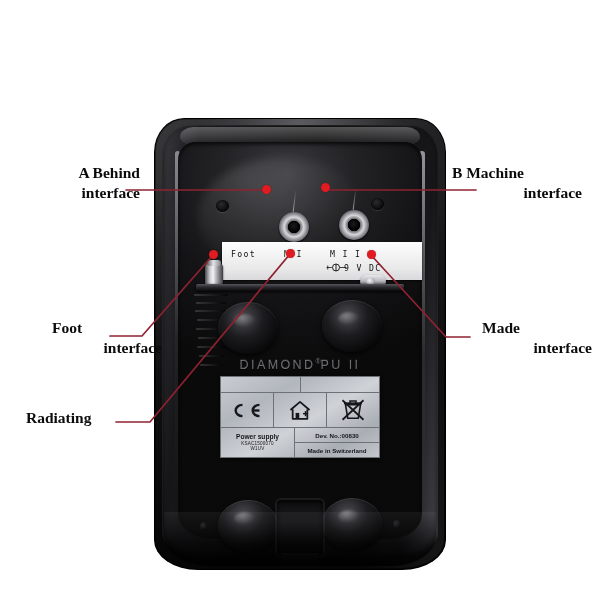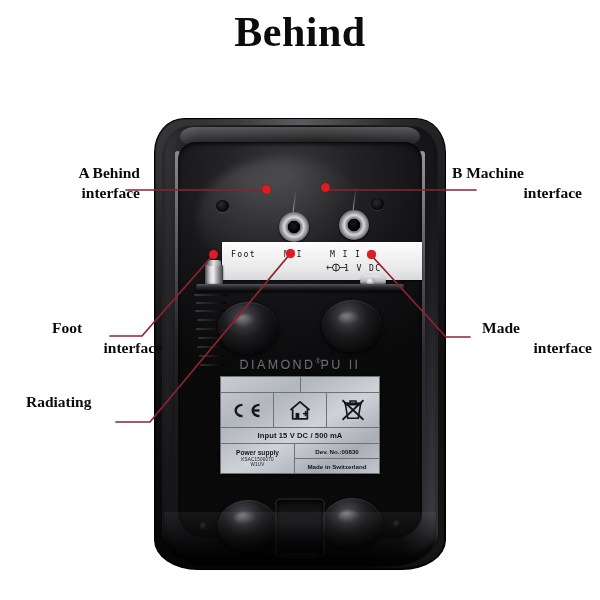--- a/index.html
+++ b/index.html
@@ -38,21 +38,21 @@
   }
   .callout .l2{display:block;text-align:right;}
 
   #lbl-a{left:22px;top:163px;text-align:right;width:118px;}
   #lbl-a .l2{padding-right:0px;}
   #lbl-b{left:452px;top:163px;text-align:left;width:130px;}
   #lbl-b .l2{padding-left:18px;}
   #lbl-foot{left:52px;top:318px;text-align:left;width:110px;}
   #lbl-power{left:482px;top:318px;text-align:left;width:110px;}
   #lbl-power .l2{padding-left:0px;}
-  #lbl-rad{left:26px;top:392px;text-align:right;}
+  #lbl-rad{left:26px;top:408px;text-align:right;}
 
   
   #device{
     position:absolute;left:154px;top:118px;width:292px;height:452px;
   }
   .shell{
     position:absolute;inset:0;
     border-radius:30px 30px 44px 44px/34px 34px 30px 30px;
     background:
       radial-gradient(120% 60% at 50% 2%, #5d5d61 0%, #2a2a2d 28%, #121214 60%, #060607 100%),
@@ -253,21 +253,20 @@
 
   
   .dot{position:absolute;width:9px;height:9px;border-radius:50%;
     background:#e01c22;box-shadow:0 0 1px rgba(0,0,0,.5);}
 </style>
 </head>
 <body>
 
 <div id="stage">
 
-  <div id="title">Behind</div>
 
   <div id="device">
     <div class="shell"></div>
     <div class="rim">
       <div class="rim-hl-l"></div>
       <div class="rim-hl-r"></div>
     </div>
     <div class="top-gloss"></div>
 
     <div class="plate">
@@ -286,21 +285,21 @@
         <span id="s-mi">M I</span>
         <span id="s-mii">M I I</span>
         <svg class="dcsym" viewBox="0 0 44 22">
           <line x1="1" y1="11" x2="11" y2="11" stroke="#111" stroke-width="1.6"></line>
           <line x1="3.5" y1="7" x2="3.5" y2="15" stroke="#111" stroke-width="1.6"></line>
           <circle cx="20" cy="11" r="7" fill="none" stroke="#111" stroke-width="1.8"></circle>
           <line x1="20" y1="4" x2="20" y2="18" stroke="#111" stroke-width="1.8"></line>
           <line x1="27" y1="11" x2="41" y2="11" stroke="#111" stroke-width="1.6"></line>
           <line x1="11" y1="11" x2="13" y2="11" stroke="#111" stroke-width="1.6"></line>
         </svg>
-        <span id="s-volt">1 V DC</span>
+        <span id="s-volt">9 V DC</span>
       </div>
 
       <div class="foot-conn"></div>
       <div class="pwr-conn"></div>
 
       <div class="ledge"></div>
 
       <div class="vents">
         <i style="top:2px"></i>
           <i style="top:10px;left:2px;width:30px"></i>
@@ -350,23 +349,20 @@
             <svg width="26" height="24" viewBox="0 0 34 32">
               <path d="M7 9 L27 9 L24 27 L10 27 Z" fill="none" stroke="#15171a" stroke-width="2.1"></path>
               <line x1="5" y1="7" x2="29" y2="7" stroke="#15171a" stroke-width="2.4"></line>
               <path d="M13 7 L13 4 L21 4 L21 7" fill="none" stroke="#15171a" stroke-width="2"></path>
               <line x1="3" y1="3" x2="31" y2="29" stroke="#15171a" stroke-width="2.3"></line>
               <line x1="31" y1="3" x2="3" y2="29" stroke="#15171a" stroke-width="2.3"></line>
             </svg>
           </div>
         </div>
         <div class="sl-row">
-          <div class="sl-cell sl-input">Input 15 V DC / 500 mA</div>
-        </div>
-        <div class="sl-row">
           <div class="sl-cell sl-ps">
             <div class="t1">Power supply</div>
             <div class="t2">KSAC1500070</div>
             <div class="t3">W1UV</div>
           </div>
           <div class="sl-right">
             <div class="sl-dev">Dev. No.:00830</div>
             <div class="sl-made">Made in Switzerland</div>
           </div>
         </div>

